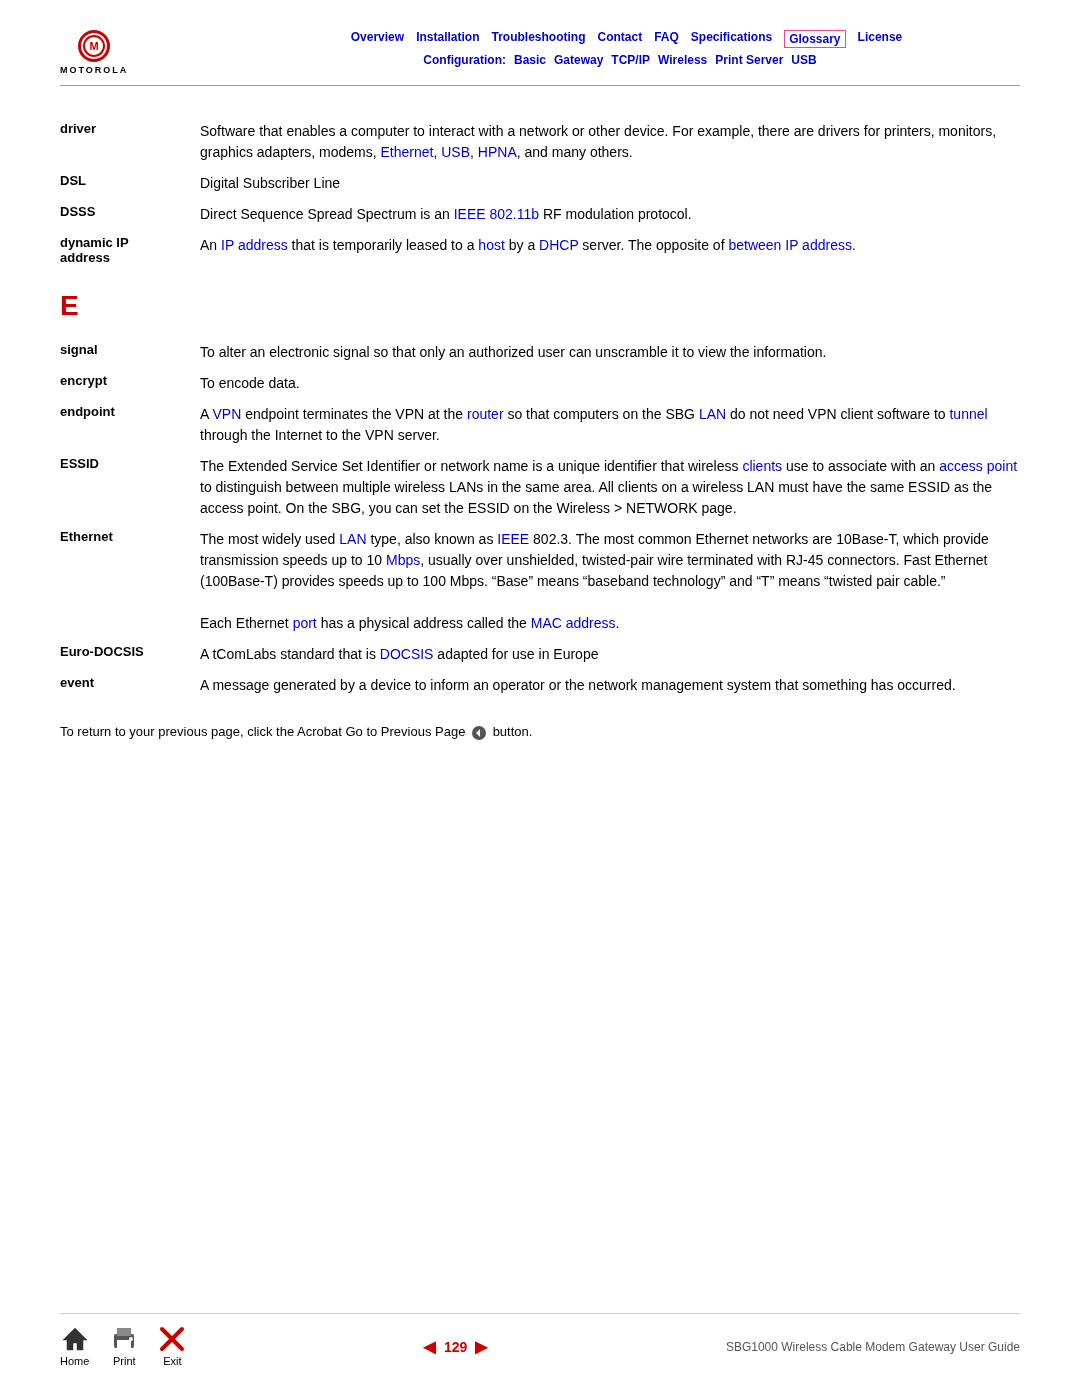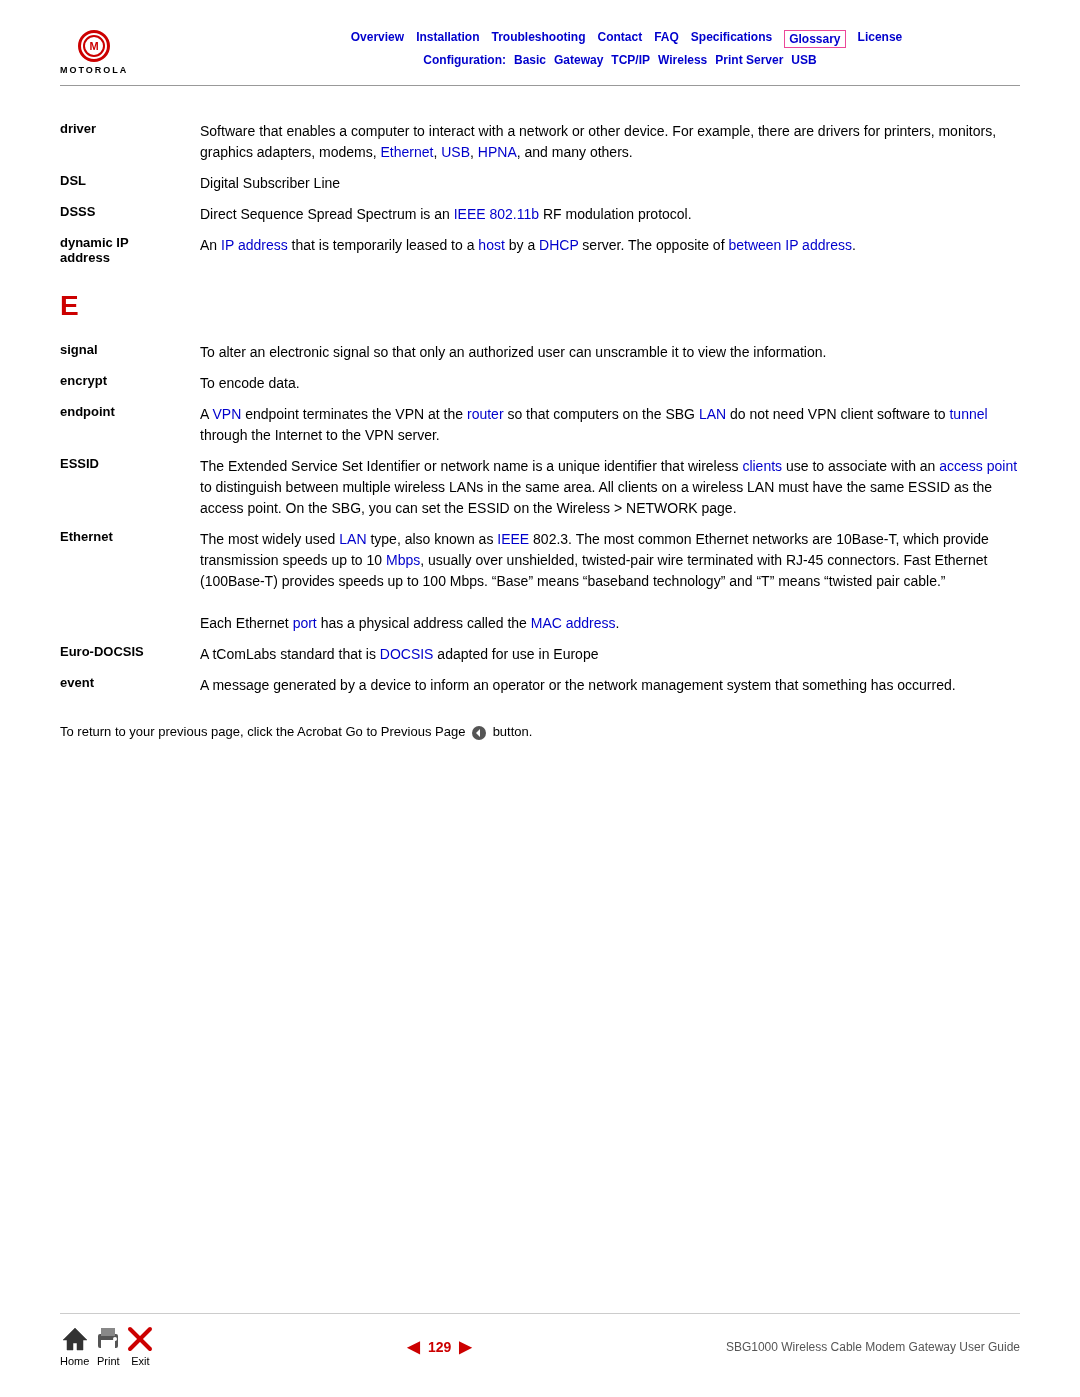--- a/index.html
+++ b/index.html
@@ -130,21 +130,21 @@
       bottom: 30px;
       left: 60px;
       right: 60px;
       display: flex;
       align-items: center;
       border-top: 1px solid #ccc;
       padding-top: 12px;
     }
     .footer-icons {
       display: flex;
-      gap: 4px;
+      gap: 20px;
       align-items: flex-end;
     }
     .footer-icon-item {
       display: flex;
       flex-direction: column;
       align-items: center;
       font-size: 11px;
       cursor: pointer;
       text-decoration: none;
       color: #000;

